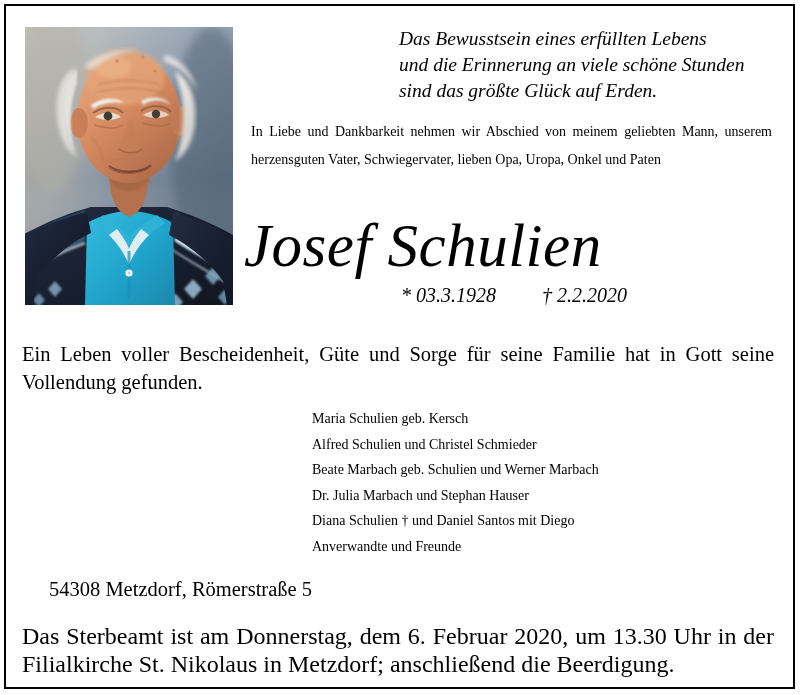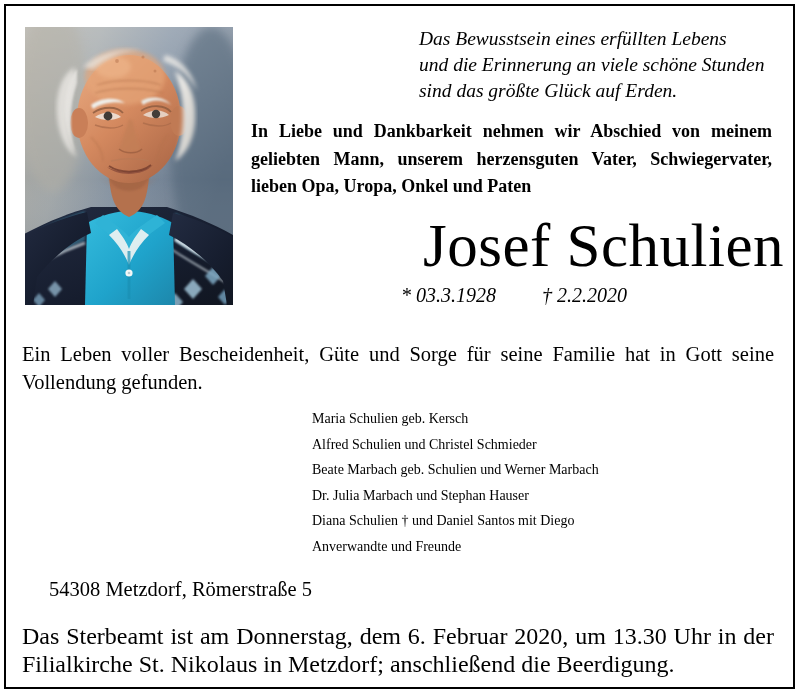--- a/index.html
+++ b/index.html
@@ -41,48 +41,48 @@
     width: 208px;
     height: 278px;
     overflow: hidden;
     background: #8d9399;
   }
   .photo svg { display: block; width: 100%; height: 100%; }
 
   
   .quote {
     position: absolute;
-    left: 419px;
+    left: 399px;
     top: 26px;
     width: 360px;
     font-style: italic;
     font-size: 19.5px;
     line-height: 26px;
     text-align: left;
     white-space: pre-line;
   }
 
   .intro {
     position: absolute;
     left: 251px;
     top: 118px;
     width: 521px;
-    font-size: 18px;
+    font-size: 14px;
     line-height: 27.5px;
     text-align: justify;
     text-align-last: left;
-    font-weight: bold;
   }
 
   .name {
     position: absolute;
     left: 244px;
     top: 213px;
     width: 540px;
-    text-align: right;
+    text-align: left;
+    font-style: italic;
     font-size: 61px;
     line-height: 66px;
     letter-spacing: 0.5px;
   }
 
   .dates {
     position: absolute;
     left: 244px;
     top: 283px;
     width: 540px;

